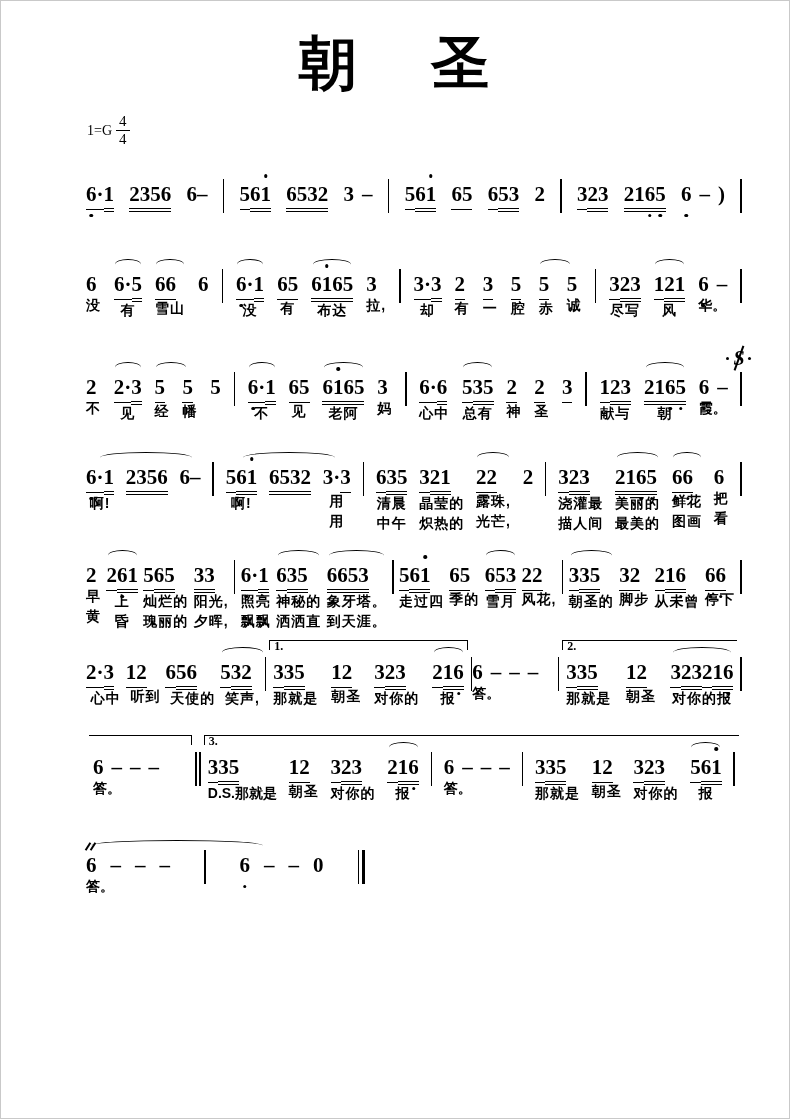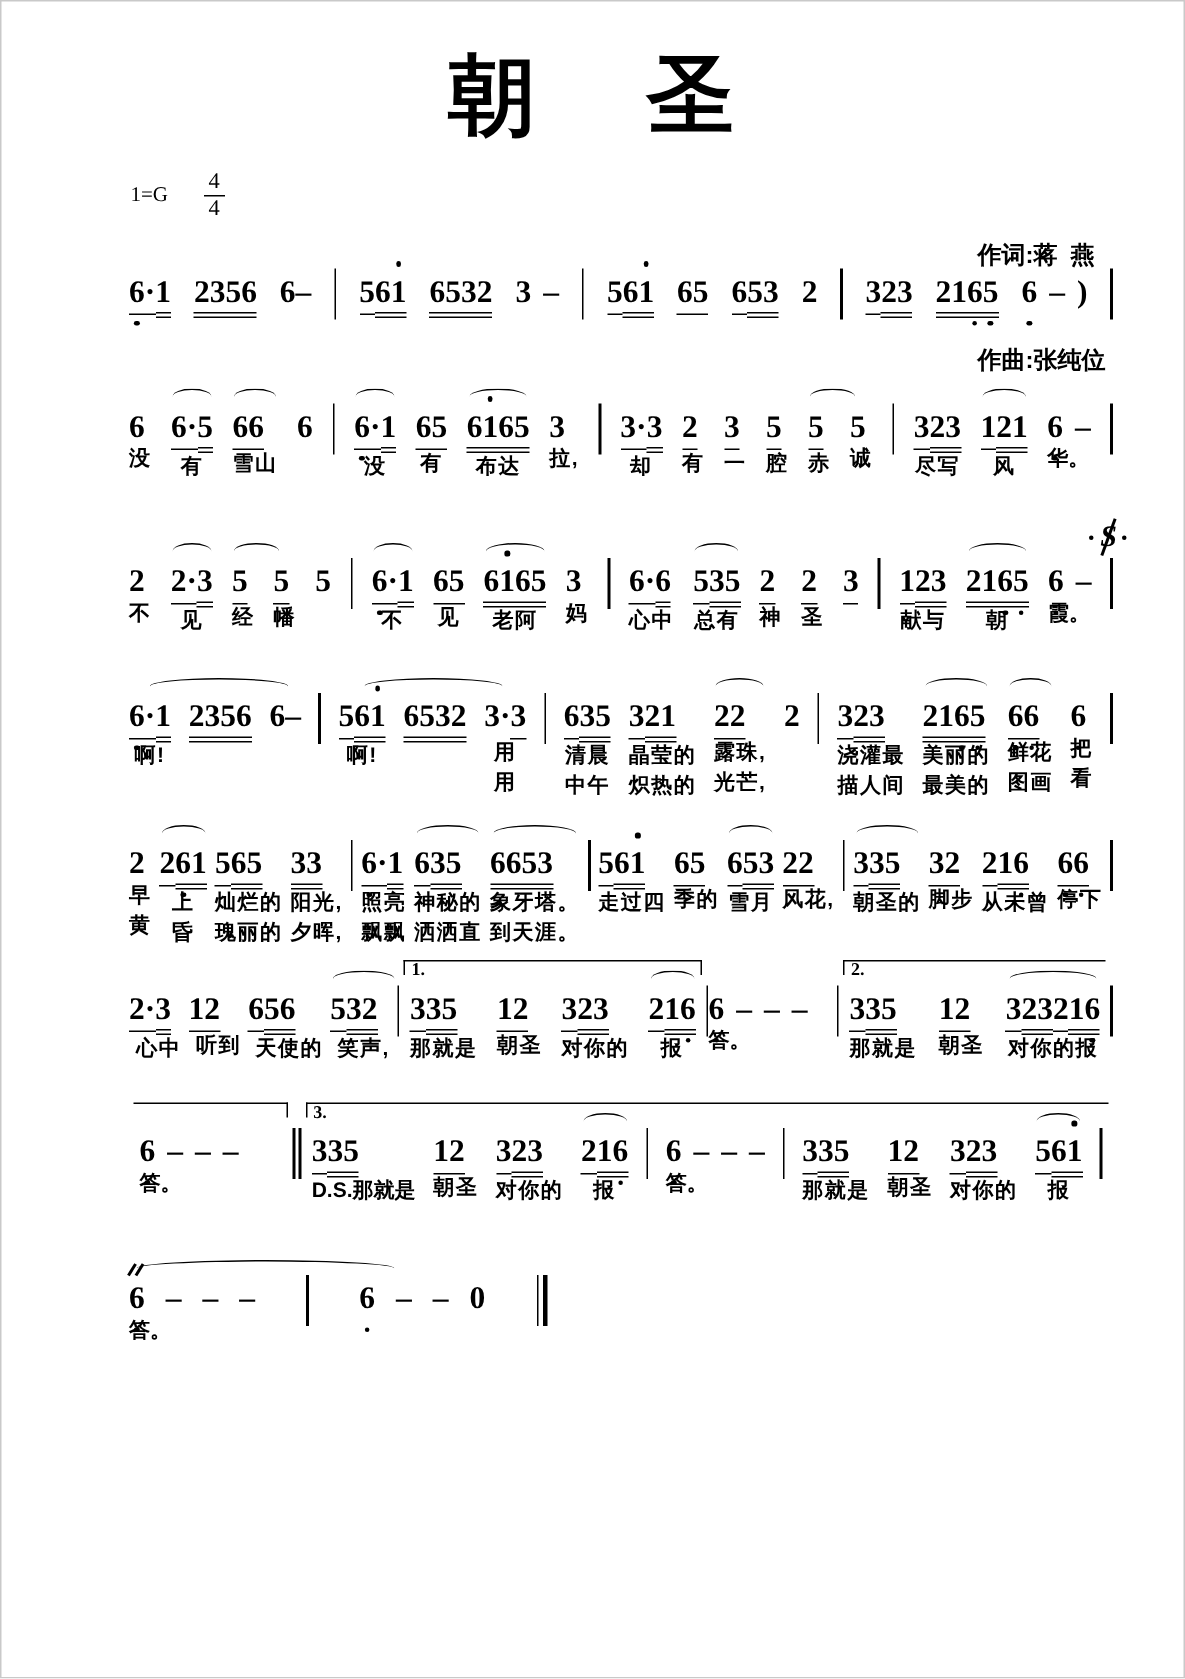--- a/index.html
+++ b/index.html
@@ -1,20 +1,20 @@
 <!DOCTYPE html>
 <html><head>
 <meta charset="utf-8">
 <style>
   html,body{margin:0;padding:0;background:#fff}
   .page{position:relative;width:790px;height:1119px;background:#fff;border:1px solid #c9c9c9;
         box-sizing:border-box;font-family:"Liberation Serif",serif;color:#000;overflow:hidden}
   .title{position:absolute;top:24px;left:0;right:0;display:flex;justify-content:center;gap:72px;
          font-size:58px;font-weight:700;letter-spacing:2px;font-family:"Liberation Serif",serif}
-  .keysig{position:absolute;left:86px;top:112px;display:flex;align-items:center;gap:24px;font-size:14px}
+  .keysig{position:absolute;left:86px;top:112px;display:flex;align-items:center;gap:4px;font-size:14px}
   .meter{display:flex;flex-direction:column;align-items:center;font-size:15px;line-height:1.15}
   .meter .mt{border-bottom:1.2px solid #000;padding:0 3px}
   .credits{position:absolute;right:52px;top:112px;font-family:"Liberation Sans",sans-serif;
            font-size:16px;font-weight:700;line-height:1.45;white-space:pre;text-align:left}
   .mline{position:absolute;left:85px;width:656px;display:flex;justify-content:space-between;align-items:flex-start}
   .mline.start{justify-content:flex-start;gap:34px}
   .unit{position:relative;display:flex;flex-direction:column;align-items:flex-start}
   .segs{display:flex;gap:8px;align-items:baseline;font-size:21px;font-weight:700;line-height:26px;white-space:nowrap}
   .mline.start .segs{gap:14px}
   .unit.tight .segs{gap:0}
@@ -61,24 +61,20 @@
     <span>朝</span>
     <span>圣</span>
   </div>
   <div class="keysig">
     <span>1=G</span>
     <span class="meter">
       <span class="mt">4</span>
       <span>4</span>
     </span>
   </div>
-  <div class="credits">
-    <div>作词:蒋  燕</div>
-    <div>作曲:张纯位</div>
-  </div>
   <div id="score">
       <div class="mline" style="top: 180px;">
         <div class="unit tight">
           <div class="segs">
             <span class="seg u1">
               <span class="ch ld">6</span>
               <span class="ch">·</span>
             </span>
             <span class="seg u2">
               <span class="ch">1</span>

